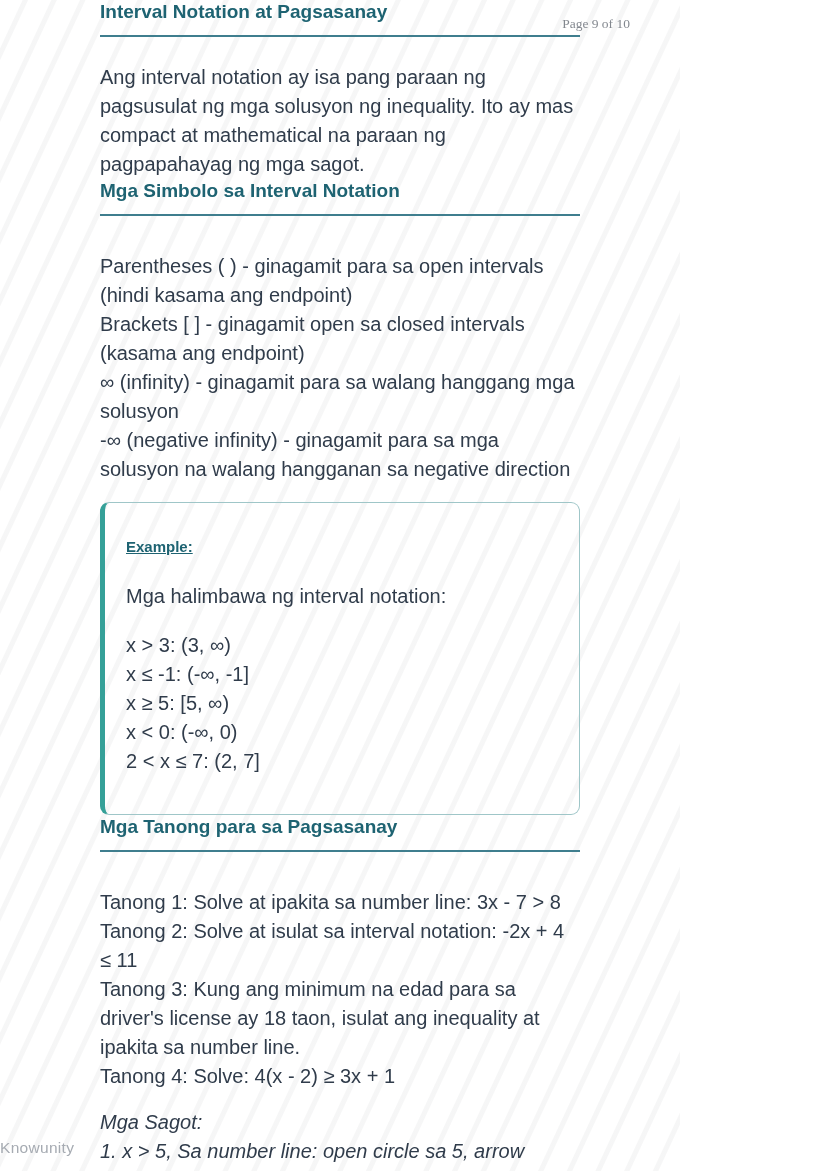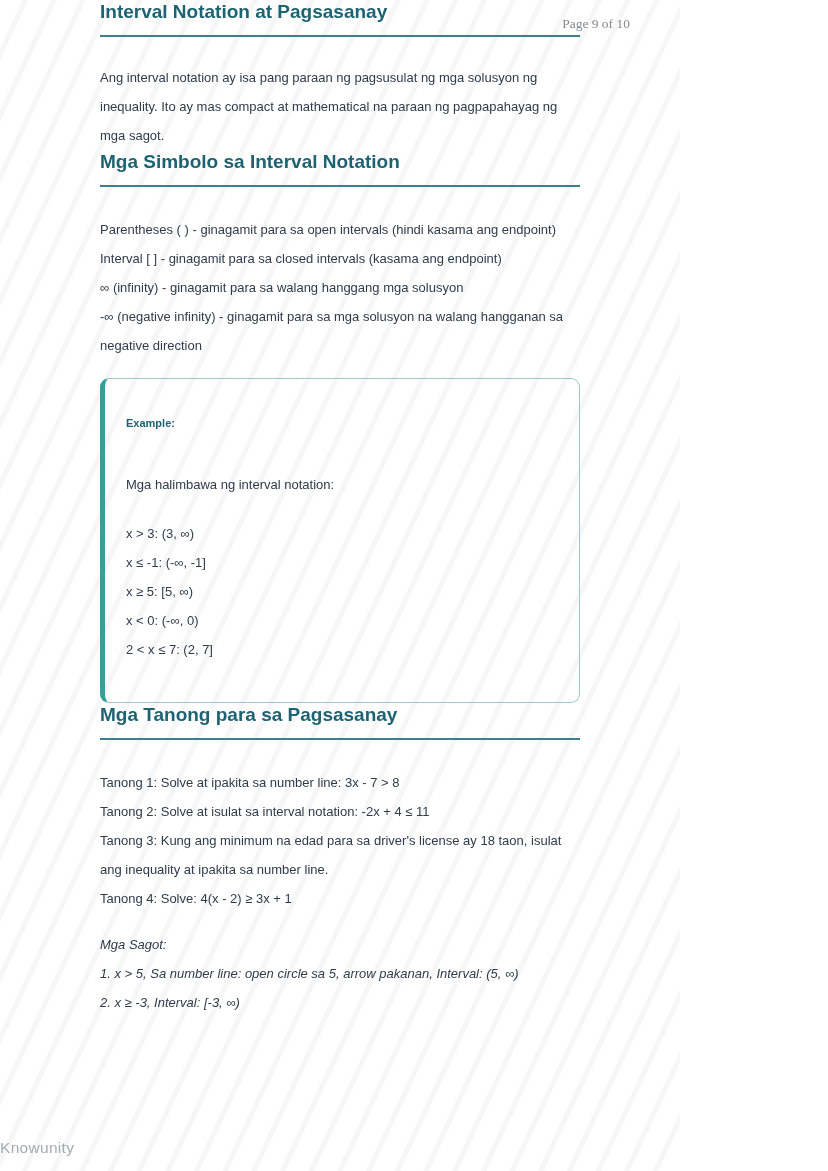--- a/index.html
+++ b/index.html
@@ -40,41 +40,42 @@
     font-weight: 700;
     color: #1e6372;
     line-height: 24px;
     padding-bottom: 11px;
     border-bottom: 2px solid #3f7e8e;
   }
   .h-intro    { margin-top: 56px; }
   .h-symbols  { margin-top: 28px; }
   .h-questions{ margin-top: 32px; }
   .body-text {
-    font-size: 13px;
+    font-size: 20px;
     line-height: 29px;
     color: #303c4b;
   }
   .para { margin: 26px 0 0 0; }
-  .line-list { margin-top: 28px; }
+  .line-list { margin-top: 36px; }
   .example-box {
     box-sizing: border-box;
     margin-top: 18px;
     border: 1px solid #9fc6c8;
     border-left: 5px solid #35a098;
     border-radius: 9px;
     padding: 33px 26px 38px 21px;
     background: transparent;
   }
   .example-title {
-    font-size: 11px;
+    font-size: 15px;
     font-weight: 700;
     color: #1e6372;
     line-height: 22px;
-    margin-bottom: 36px;
+    margin-bottom: 24px;
+    text-decoration: underline;
   }
   .example-intro { margin-bottom: 20px; }
   .answers { margin-top: 17px; font-style: italic; }
   .footer-brand {
     position: absolute;
     left: 0;
     right: 0;
     bottom: 14px;
     text-align: left;
     font-size: 15.5px;
@@ -91,21 +92,21 @@
 
   <section>
     <h2 class="sec-heading h-intro">Interval Notation at Pagsasanay</h2>
     <p class="body-text para">Ang interval notation ay isa pang paraan ng pagsusulat ng mga solusyon ng inequality. Ito ay mas compact at mathematical na paraan ng pagpapahayag ng mga sagot.</p>
   </section>
 
   <section>
     <h2 class="sec-heading h-symbols">Mga Simbolo sa Interval Notation</h2>
     <div class="body-text line-list">
       <div>Parentheses ( ) - ginagamit para sa open intervals (hindi kasama ang endpoint)</div>
-      <div>Interval [ ] - ginagamit para sa closed intervals (kasama ang endpoint)</div>
+      <div>Brackets [ ] - ginagamit open sa closed intervals (kasama ang endpoint)</div>
       <div>∞ (infinity) - ginagamit para sa walang hanggang mga solusyon</div>
       <div>-∞ (negative infinity) - ginagamit para sa mga solusyon na walang hangganan sa negative direction</div>
     </div>
   </section>
 
   <div class="example-box">
     <div class="example-title">Example:</div>
     <div class="body-text example-intro">Mga halimbawa ng interval notation:</div>
     <div class="body-text">
       <div>x &gt; 3: (3, ∞)</div>

